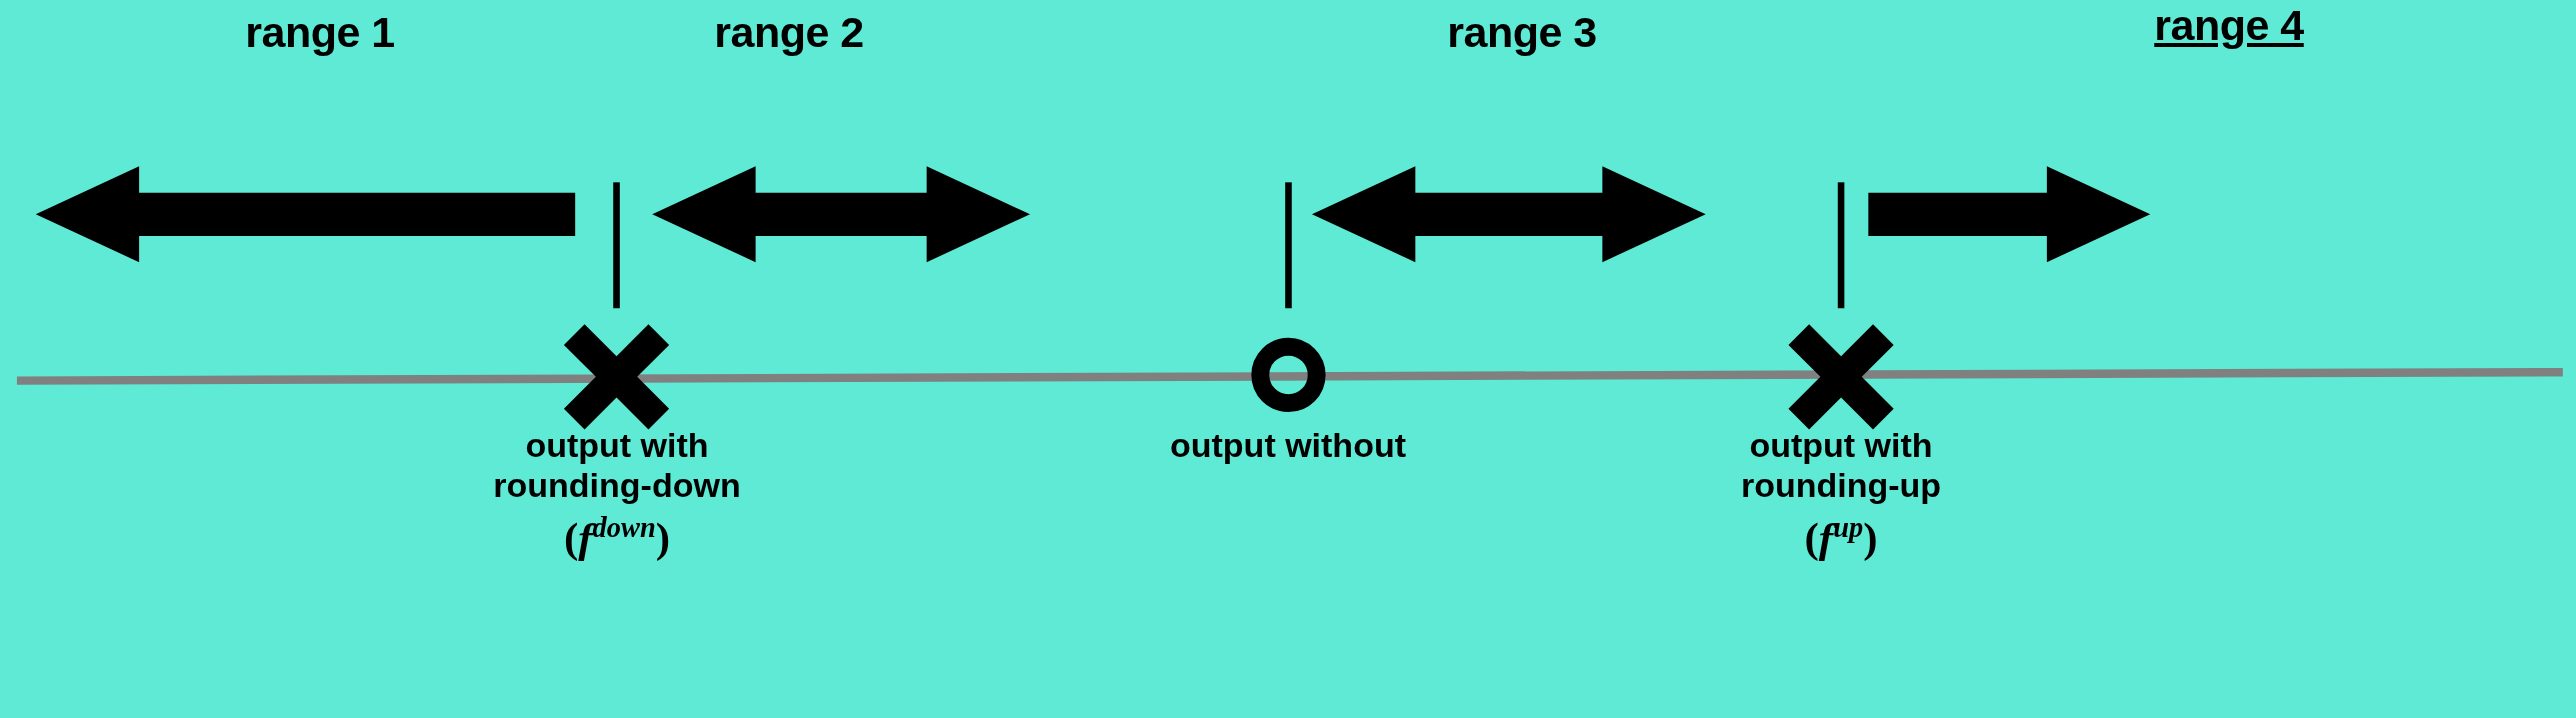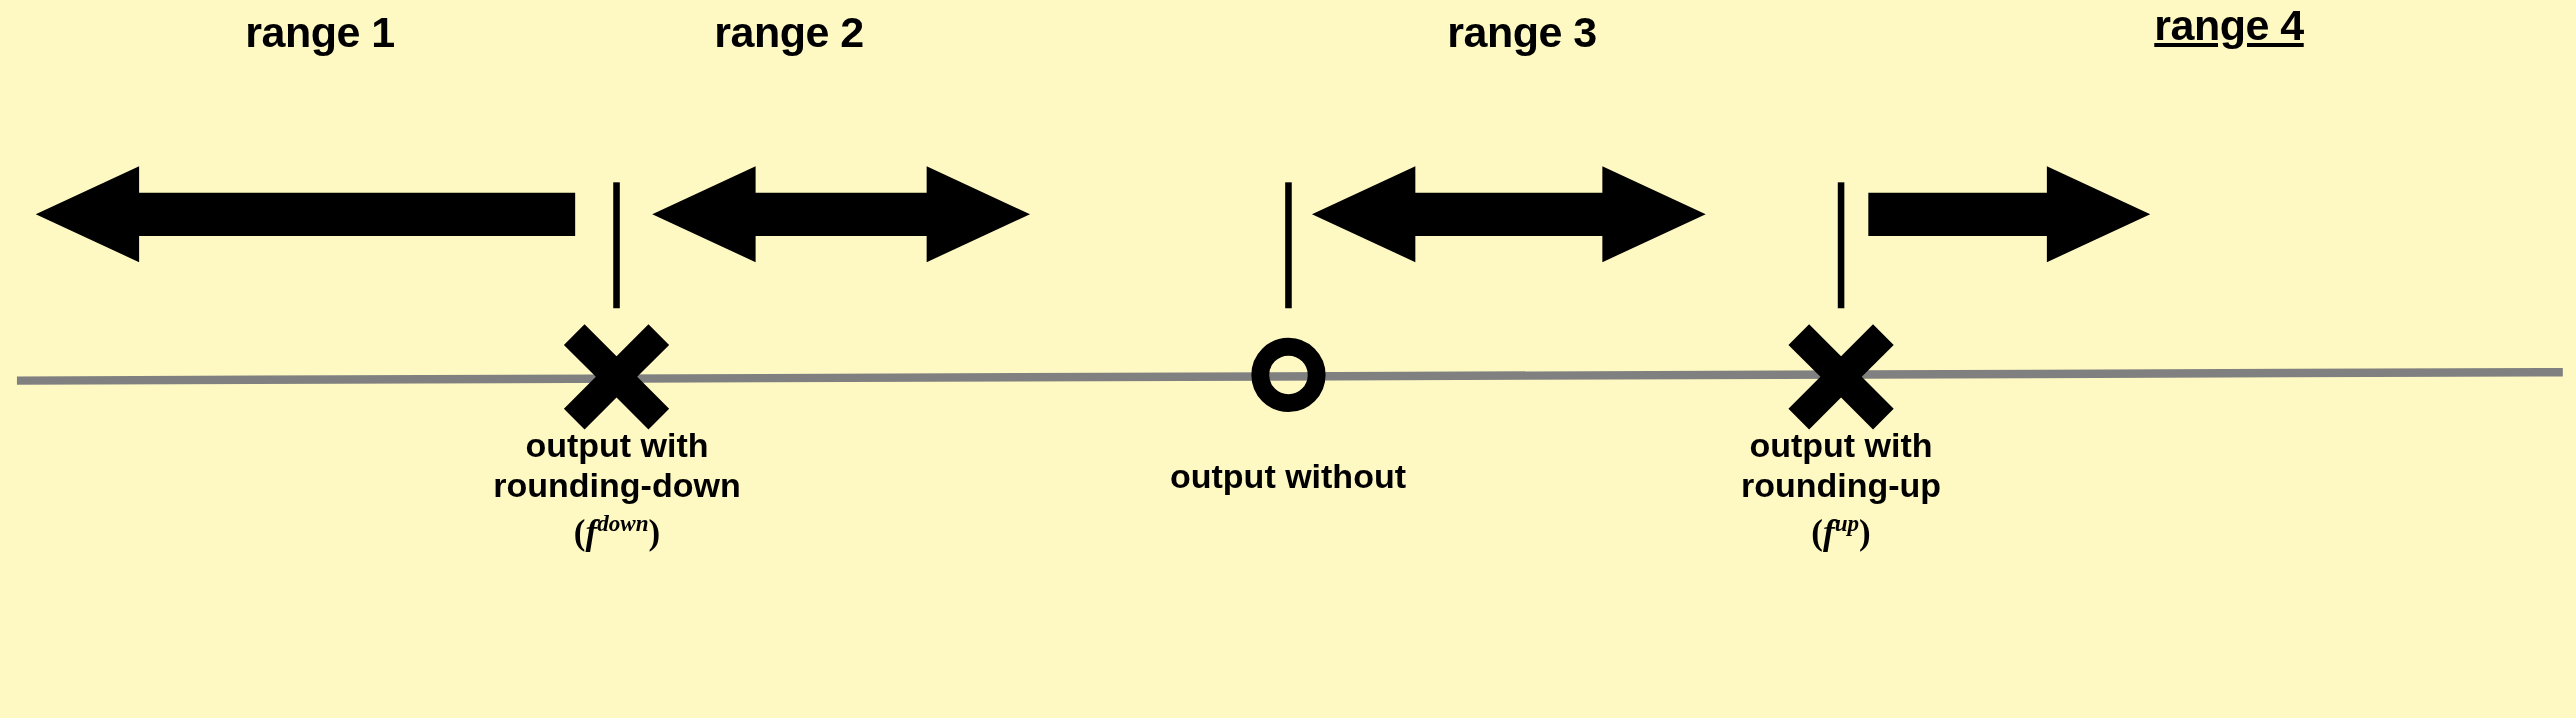--- a/index.html
+++ b/index.html
@@ -7,21 +7,21 @@
     padding: 0;
     background: #ffffff;
   }
   body {
     font-family: "Liberation Sans", sans-serif;
   }
   #stage {
     position: relative;
     width: 2576px;
     height: 718px;
-    background: #fef9c3;
+    background: #5eead4;
     overflow: hidden;
   }
   #diagram-svg {
     position: absolute;
     left: 0;
     top: 0;
     width: 2576px;
     height: 718px;
   }
   .range-label {
@@ -45,21 +45,21 @@
     font-weight: bold;
     font-size: 34px;
     color: #000000;
     line-height: 1.18;
     display: block;
   }
   .marker-label .math {
     font-family: "Liberation Serif", serif;
     font-style: italic;
     font-weight: bold;
-    font-size: 35px;
+    font-size: 43px;
     color: #000000;
     display: block;
     line-height: 1.35;
     margin-top: 3.8px;
   }
   .marker-label .math sup {
     font-size: 0.66em;
     font-style: italic;
     font-weight: bold;
     vertical-align: super;
@@ -113,21 +113,21 @@
   <div class="range-label" style="left:789px; top:7.5px;">range 2</div>
   <div class="range-label" style="left:1522px; top:7.5px;">range 3</div>
   <div class="range-label" style="left:2229px; top:1px;text-decoration:underline;">range 4</div>
 
   <div class="marker-label" style="left:617px; top:425px;">
     <span class="line">output with</span>
     <span class="line">rounding-down</span>
     <span class="math"><span class="paren">(</span><span>f</span><sup>down</sup><span class="paren">)</span></span>
   </div>
 
-  <div class="marker-label" style="left:1288px; top:425px;margin-top:31px;">
+  <div class="marker-label" style="left:1288px; top:425px;">
     <span class="line">output without</span>
   </div>
 
   <div class="marker-label" style="left:1841px; top:425px;">
     <span class="line">output with</span>
     <span class="line">rounding-up</span>
     <span class="math"><span class="paren">(</span><span>f</span><sup>up</sup><span class="paren">)</span></span>
   </div>
 
 </div>

